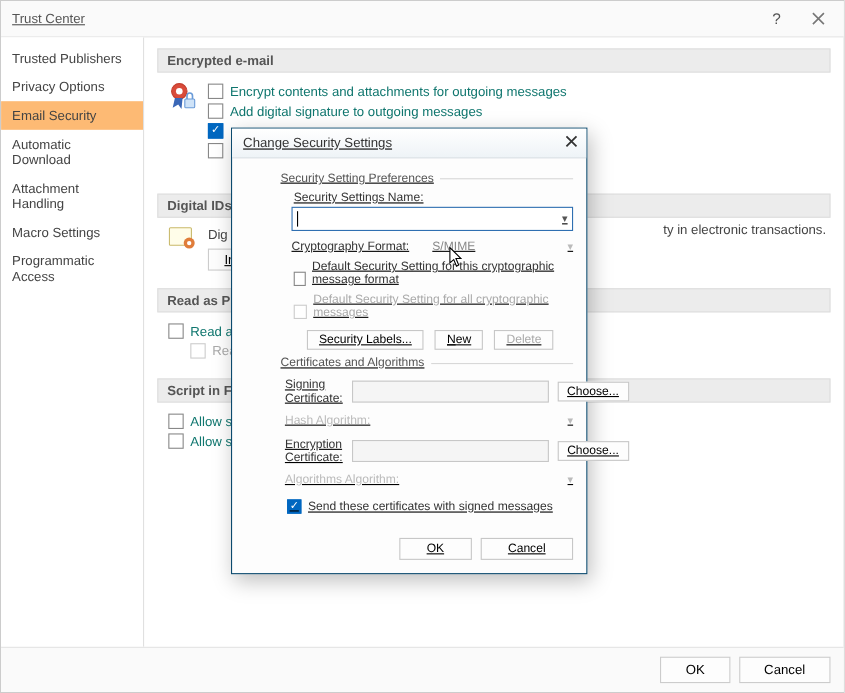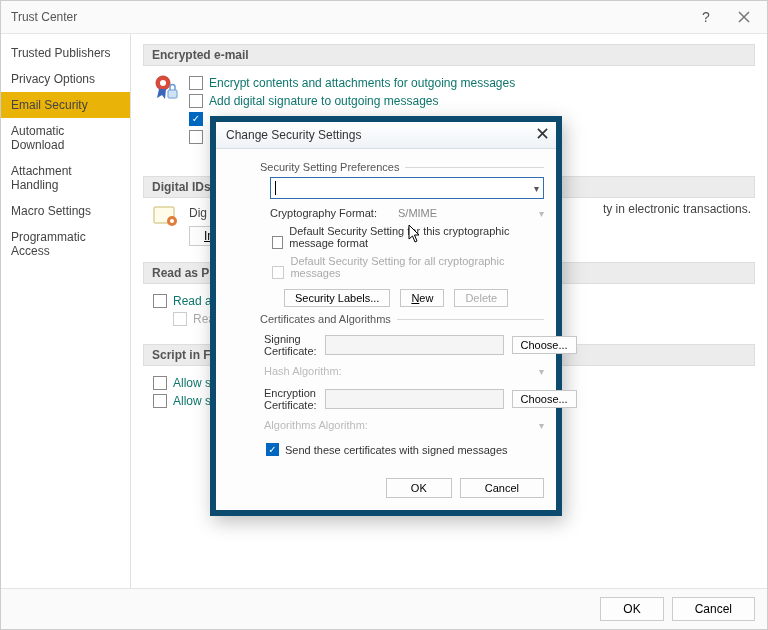--- a/index.html
+++ b/index.html
@@ -1,28 +1,28 @@
 <!DOCTYPE html>
 <html><head>
 <meta charset="utf-8">
 <style>
   * { box-sizing: border-box; margin: 0; padding: 0; font-family: "Segoe UI", Tahoma, sans-serif; }
   body { background: #fff; width: 768px; height: 630px; overflow: hidden; position: relative; }
 
   .dialog-outer { width: 768px; height: 630px; border: 1px solid #ccc; background: #fff; display: flex; flex-direction: column; }
   .dialog-titlebar { display: flex; align-items: center; justify-content: space-between; padding: 6px 8px 6px 10px; border-bottom: 1px solid #e6e6e6; background:#fafafa; }
-  .dialog-title { font-size: 12px; color: #555; }
+  .dialog-title { font-size: 12px; color: #555; text-decoration: underline; }
   .title-actions { display:flex; gap:8px; }
   .title-btn { width: 30px; height: 20px; display:flex; align-items:center; justify-content:center; color:#555; font-size: 14px; }
   .title-btn svg { width:12px; height:12px; stroke:#777; stroke-width:1.5; fill:none; }
 
   .dialog-body { flex: 1; display: flex; gap: 0; }
   .sidebar { width: 130px; border-right: 1px solid #e0e0e0; padding: 6px 0; background:#fff; }
   .sidebar-item { padding: 6px 10px; font-size: 12px; color: #444; cursor: default; }
-  .sidebar-item.selected { background: #eab308; }
+  .sidebar-item.selected { background: #fdba74; }
 
   .content { flex:1; padding: 8px 12px; position:relative; }
 
   .section-header { background: #ececec; border: 1px solid #dedede; font-size: 12px; font-weight: 600; color:#555; padding: 3px 8px; margin-top:2px; }
   .section-body { padding: 8px 0 14px 10px; font-size: 12px; color:#444; }
 
   .cert-icon { display:inline-block; vertical-align:top; margin-right:10px; }
 
   .chk-row { display:flex; align-items:center; gap:6px; padding:2px 0; font-size:12px; color:#0f766e; }
   .chk { width:14px; height:14px; border:1px solid #888; background:#fff; display:inline-flex; align-items:center; justify-content:center; font-size:10px; color:#fff; }
@@ -30,21 +30,21 @@
   .chk.checked::after { content:"✓"; font-size:10px; line-height:1; }
 
   .small-btn { border:1px solid #ccc; background:#fdfdfd; font-size:12px; padding:2px 14px; }
 
   .partial-text { color:#444; font-size:12px; }
 
   .footer-bar { border-top:1px solid #e4e4e4; padding:8px 12px; display:flex; justify-content:flex-end; gap:8px; background:#fafafa; }
   .footer-btn { border:1px solid #ccc; background:#fdfdfd; font-size:12px; padding:4px 22px; }
 
   
-  .modal { position:absolute; left:210px; top:116px; width:352px; background:#fdfdfd; border:6px solid #0c4a6e; box-shadow: 3px 6px 18px rgba(0,0,0,0.25); font-size:12px; }
+  .modal { position:absolute; left:210px; top:116px; width:324px; background:#fdfdfd; border:1px solid #0c4a6e; box-shadow: 3px 6px 18px rgba(0,0,0,0.25); font-size:12px;text-decoration:underline; }
   .modal-title { display:flex; align-items:center; justify-content:space-between; padding:6px 8px 6px 10px; background:linear-gradient(#fff,#eef3f7); border-bottom:1px solid #d6dde3; }
   .modal-title-text { font-size:12px; color:#333; }
   .modal-close svg { width:11px; height:11px; stroke:#333; stroke-width:1.8; }
   .modal-body { padding:10px 12px 12px 12px;margin-left:32px; }
   .group-label { font-size:11px; color:#555; margin:2px 0 4px 0; display:flex; align-items:center; gap:6px; }
   .group-label .line { flex:1; height:1px; background:#d8d8d8; }
   .field-label { font-size:11px; color:#333; margin:6px 0 2px 2px; }
   .combo { width:100%; height:22px; border:1px solid #2f6fb1; background:#fff; display:flex; align-items:center; justify-content:space-between; padding:0 4px; }
   .combo .caret { font-size:10px; color:#555; }
   .cursor-bar { width:1px; height:14px; background:#000; }
@@ -188,20 +188,21 @@
         </svg>
     </span>
   </div>
   <div class="modal-body">
     <div class="group-label">
         <span>Security Setting Preferences</span>
         <span class="line"></span>
       </div>
 
     <div style="padding-left:10px;">
+      <div class="field-label">Security Settings Name:</div>
       <div class="combo">
         <span class="cursor-bar"></span>
         <span class="caret">▾</span>
       </div>
 
       <div class="row2">
         <span class="lbl">Cryptography Format:</span>
         <span class="val">S/MIME</span>
         <span class="dd-caret">▾</span>
       </div>

